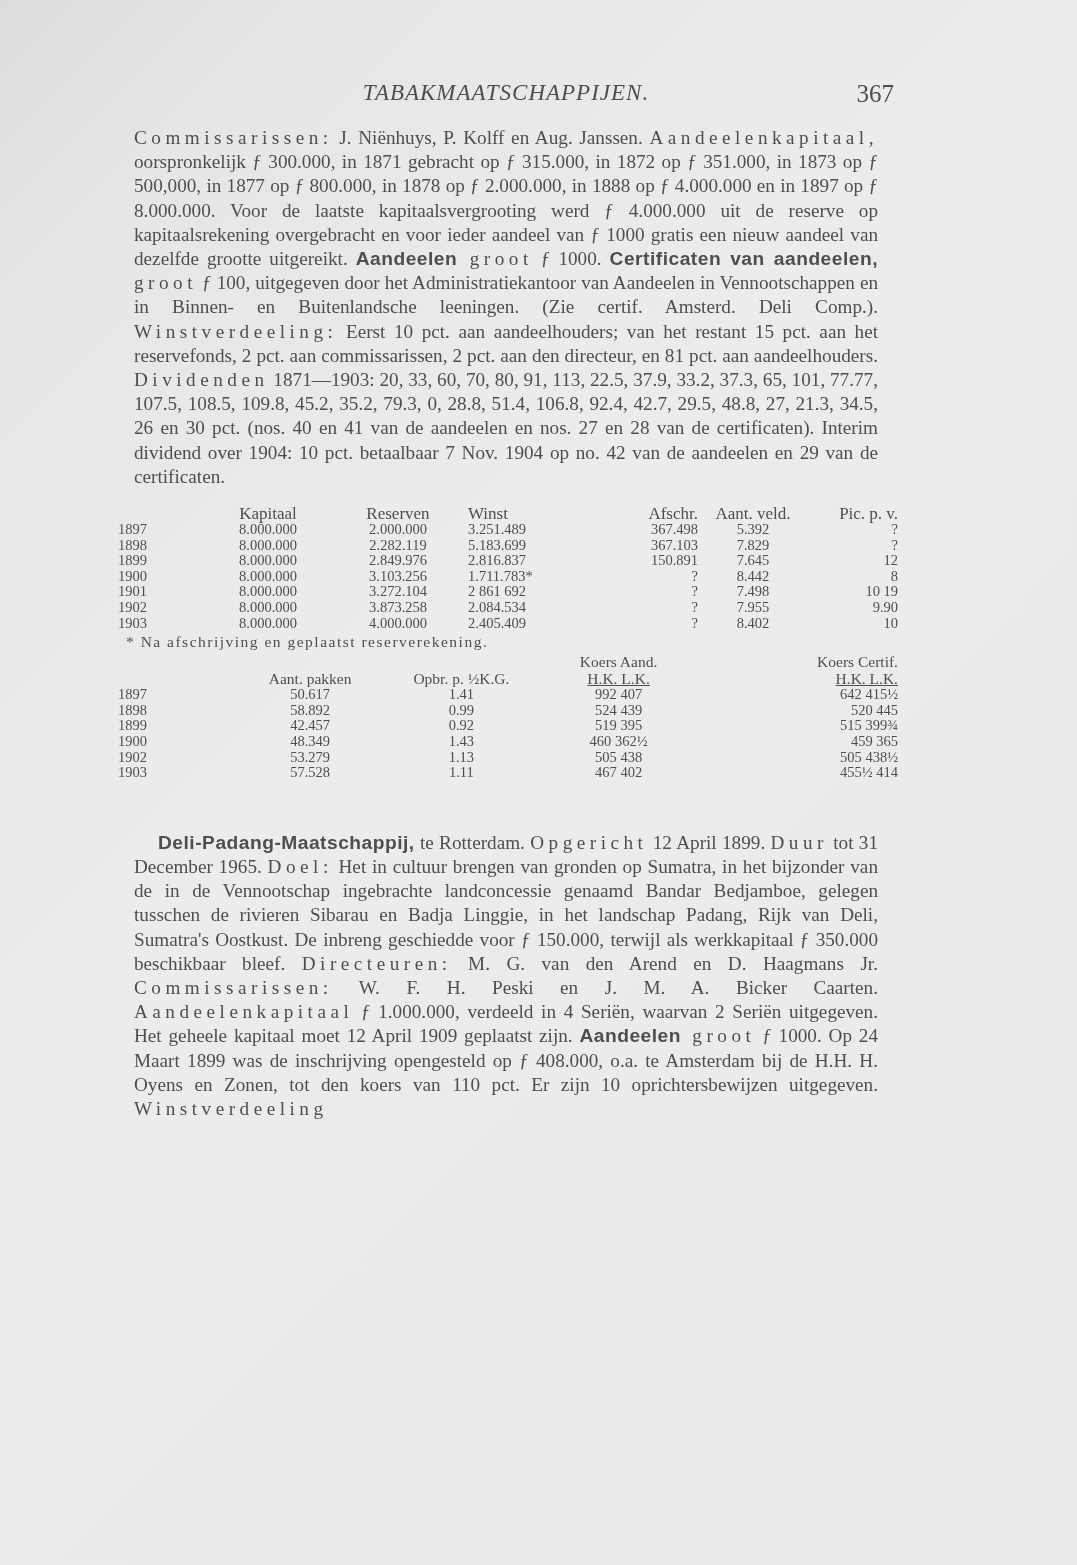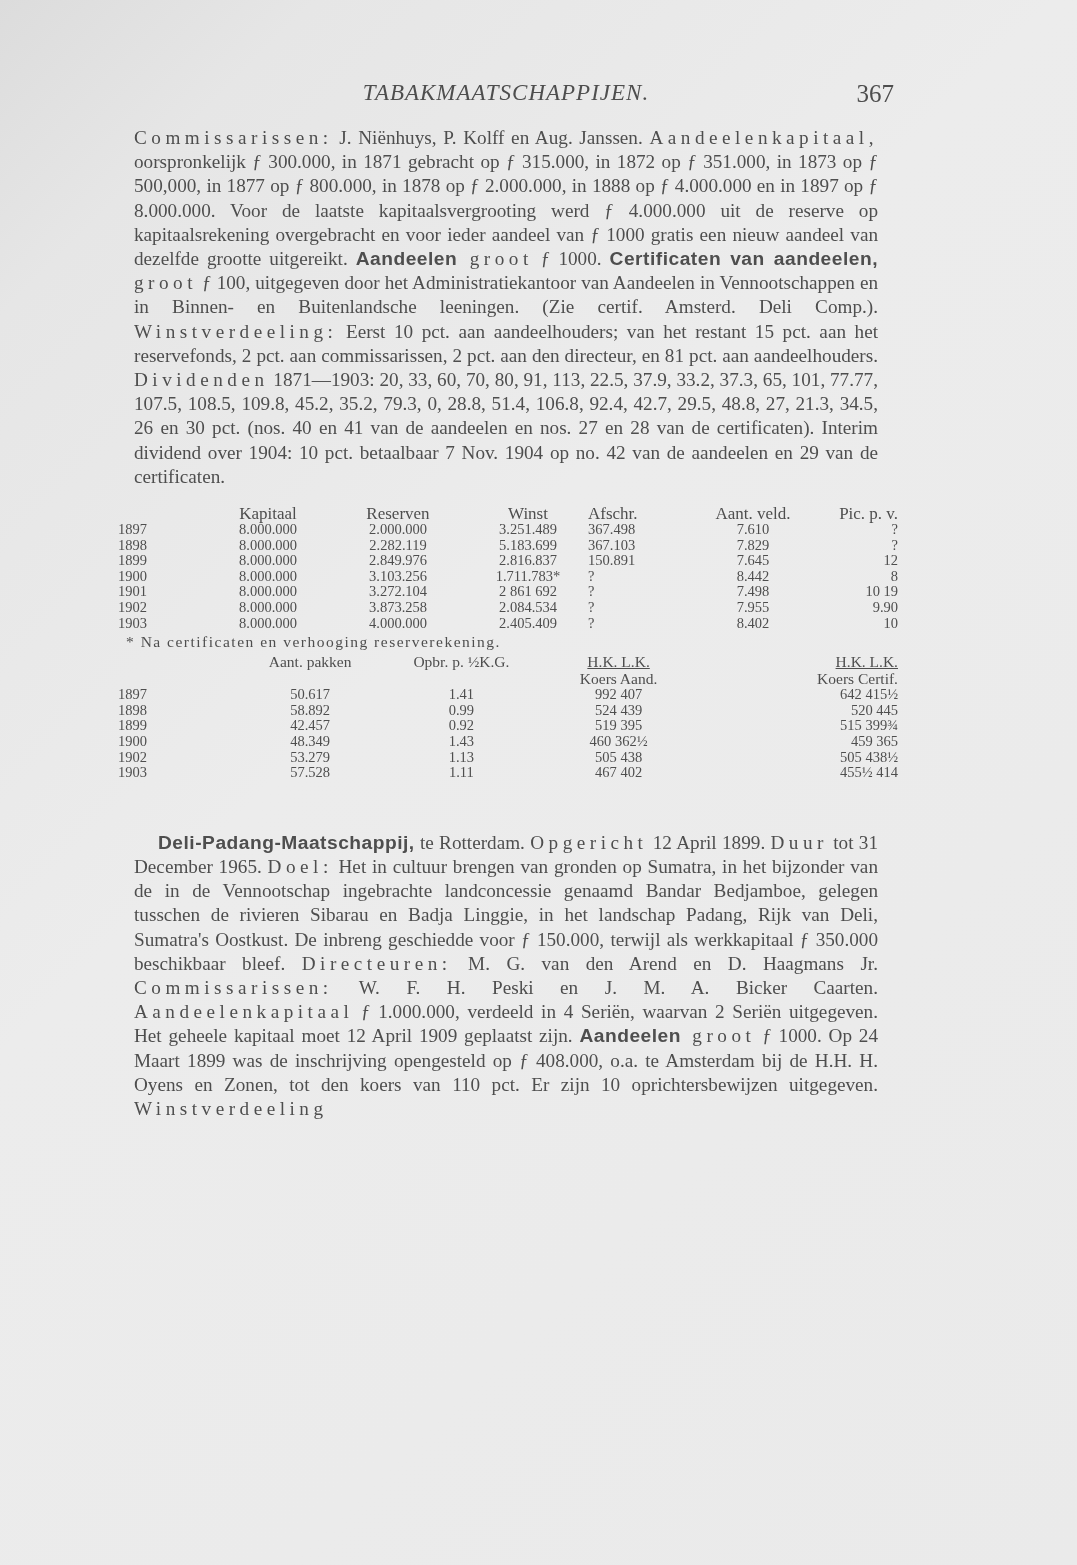--- a/index.html
+++ b/index.html
@@ -25,22 +25,22 @@
   .sp { letter-spacing: 4.5px; }
   .bold { font-family: "Liberation Sans", "DejaVu Sans", sans-serif; font-weight: bold; letter-spacing: 0.5px; }
   .indent { text-indent: 24px; }
   table { border-collapse: collapse; font-size: 14.5px; }
   td, th { padding: 0; font-weight: normal; line-height: 15.6px; }
   .t1 { margin-top: 8px; width: 780px; }
   .t1 th { font-size: 17px; line-height: 17px; text-align: center; }
   .t1 .yr { width: 90px; text-align: left; }
   .t1 .c1 { width: 120px; text-align: center; }
   .t1 .c2 { width: 140px; text-align: center; }
-  .t1 .c3 { width: 120px; text-align: center; margin-top: 48px; }
-  .t1 .c4 { width: 110px; text-align: left; }
+  .t1 .c3 { width: 120px; text-align: left; margin-top: 48px; }
+  .t1 .c4 { width: 110px; text-align: right; }
   .t1 .c5 { width: 110px; text-align: center; }
   .t1 .c6 { width: 90px; text-align: right; }
   .footnote { font-size: 15.5px; letter-spacing: 1.5px; margin: 2px 0 0 8px; }
   .t2 { margin-top: 2px; width: 780px; }
   .t2 th { font-size: 15.5px; line-height: 17px; }
   .t2 .yr { width: 90px; text-align: left; }
   .t2 .c1 { width: 150px; text-align: center; }
   .t2 .c2 { width: 110px; text-align: center; }
   .t2 .c3 { width: 160px; text-align: center; }
   .t2 .c4 { width: 160px; text-align: right; }
@@ -70,21 +70,21 @@
         <th class="c6">Pic. p. v.</th>
       </tr>
     </thead>
     <tbody id="t1body">
         <tr>
           <td class="yr">1897</td>
           <td class="c1">8.000.000</td>
           <td class="c2">2.000.000</td>
           <td class="c3">3.251.489</td>
           <td class="c4">367.498</td>
-          <td class="c5">7.610</td>
+          <td class="c5">5.392</td>
           <td class="c6">?</td>
         </tr>
         <tr>
           <td class="yr">1898</td>
           <td class="c1">8.000.000</td>
           <td class="c2">2.282.119</td>
           <td class="c3">5.183.699</td>
           <td class="c4">367.103</td>
           <td class="c5">7.829</td>
           <td class="c6">?</td>
@@ -129,38 +129,38 @@
           <td class="yr">1903</td>
           <td class="c1">8.000.000</td>
           <td class="c2">4.000.000</td>
           <td class="c3">2.405.409</td>
           <td class="c4">?</td>
           <td class="c5">8.402</td>
           <td class="c6">10</td>
         </tr>
       </tbody>
   </table>
-  <div class="footnote">* Na certificaten en verhooging reserverekening.</div>
+  <div class="footnote">* Na afschrijving en geplaatst reserverekening.</div>
 
   <table class="t2">
     <thead>
+      <tr>
+        <th class="yr"></th>
+        <th class="c1"></th>
+        <th class="c2"></th>
+        <th class="c3">Koers Aand.</th>
+        <th class="c4">Koers Certif.</th>
+      </tr>
       <tr>
         <th class="yr"></th>
         <th class="c1">Aant. pakken</th>
         <th class="c2">Opbr. p. ½K.G.</th>
         <th class="c3 ul">H.K. L.K.</th>
         <th class="c4 ul">H.K. L.K.</th>
       </tr>
-      <tr>
-        <th class="yr"></th>
-        <th class="c1"></th>
-        <th class="c2"></th>
-        <th class="c3">Koers Aand.</th>
-        <th class="c4">Koers Certif.</th>
-      </tr>
     </thead>
     <tbody id="t2body">
         <tr>
           <td class="yr">1897</td>
           <td class="c1">50.617</td>
           <td class="c2">1.41</td>
           <td class="c3">992  407</td>
           <td class="c4">642  415½</td>
         </tr>
         <tr>

